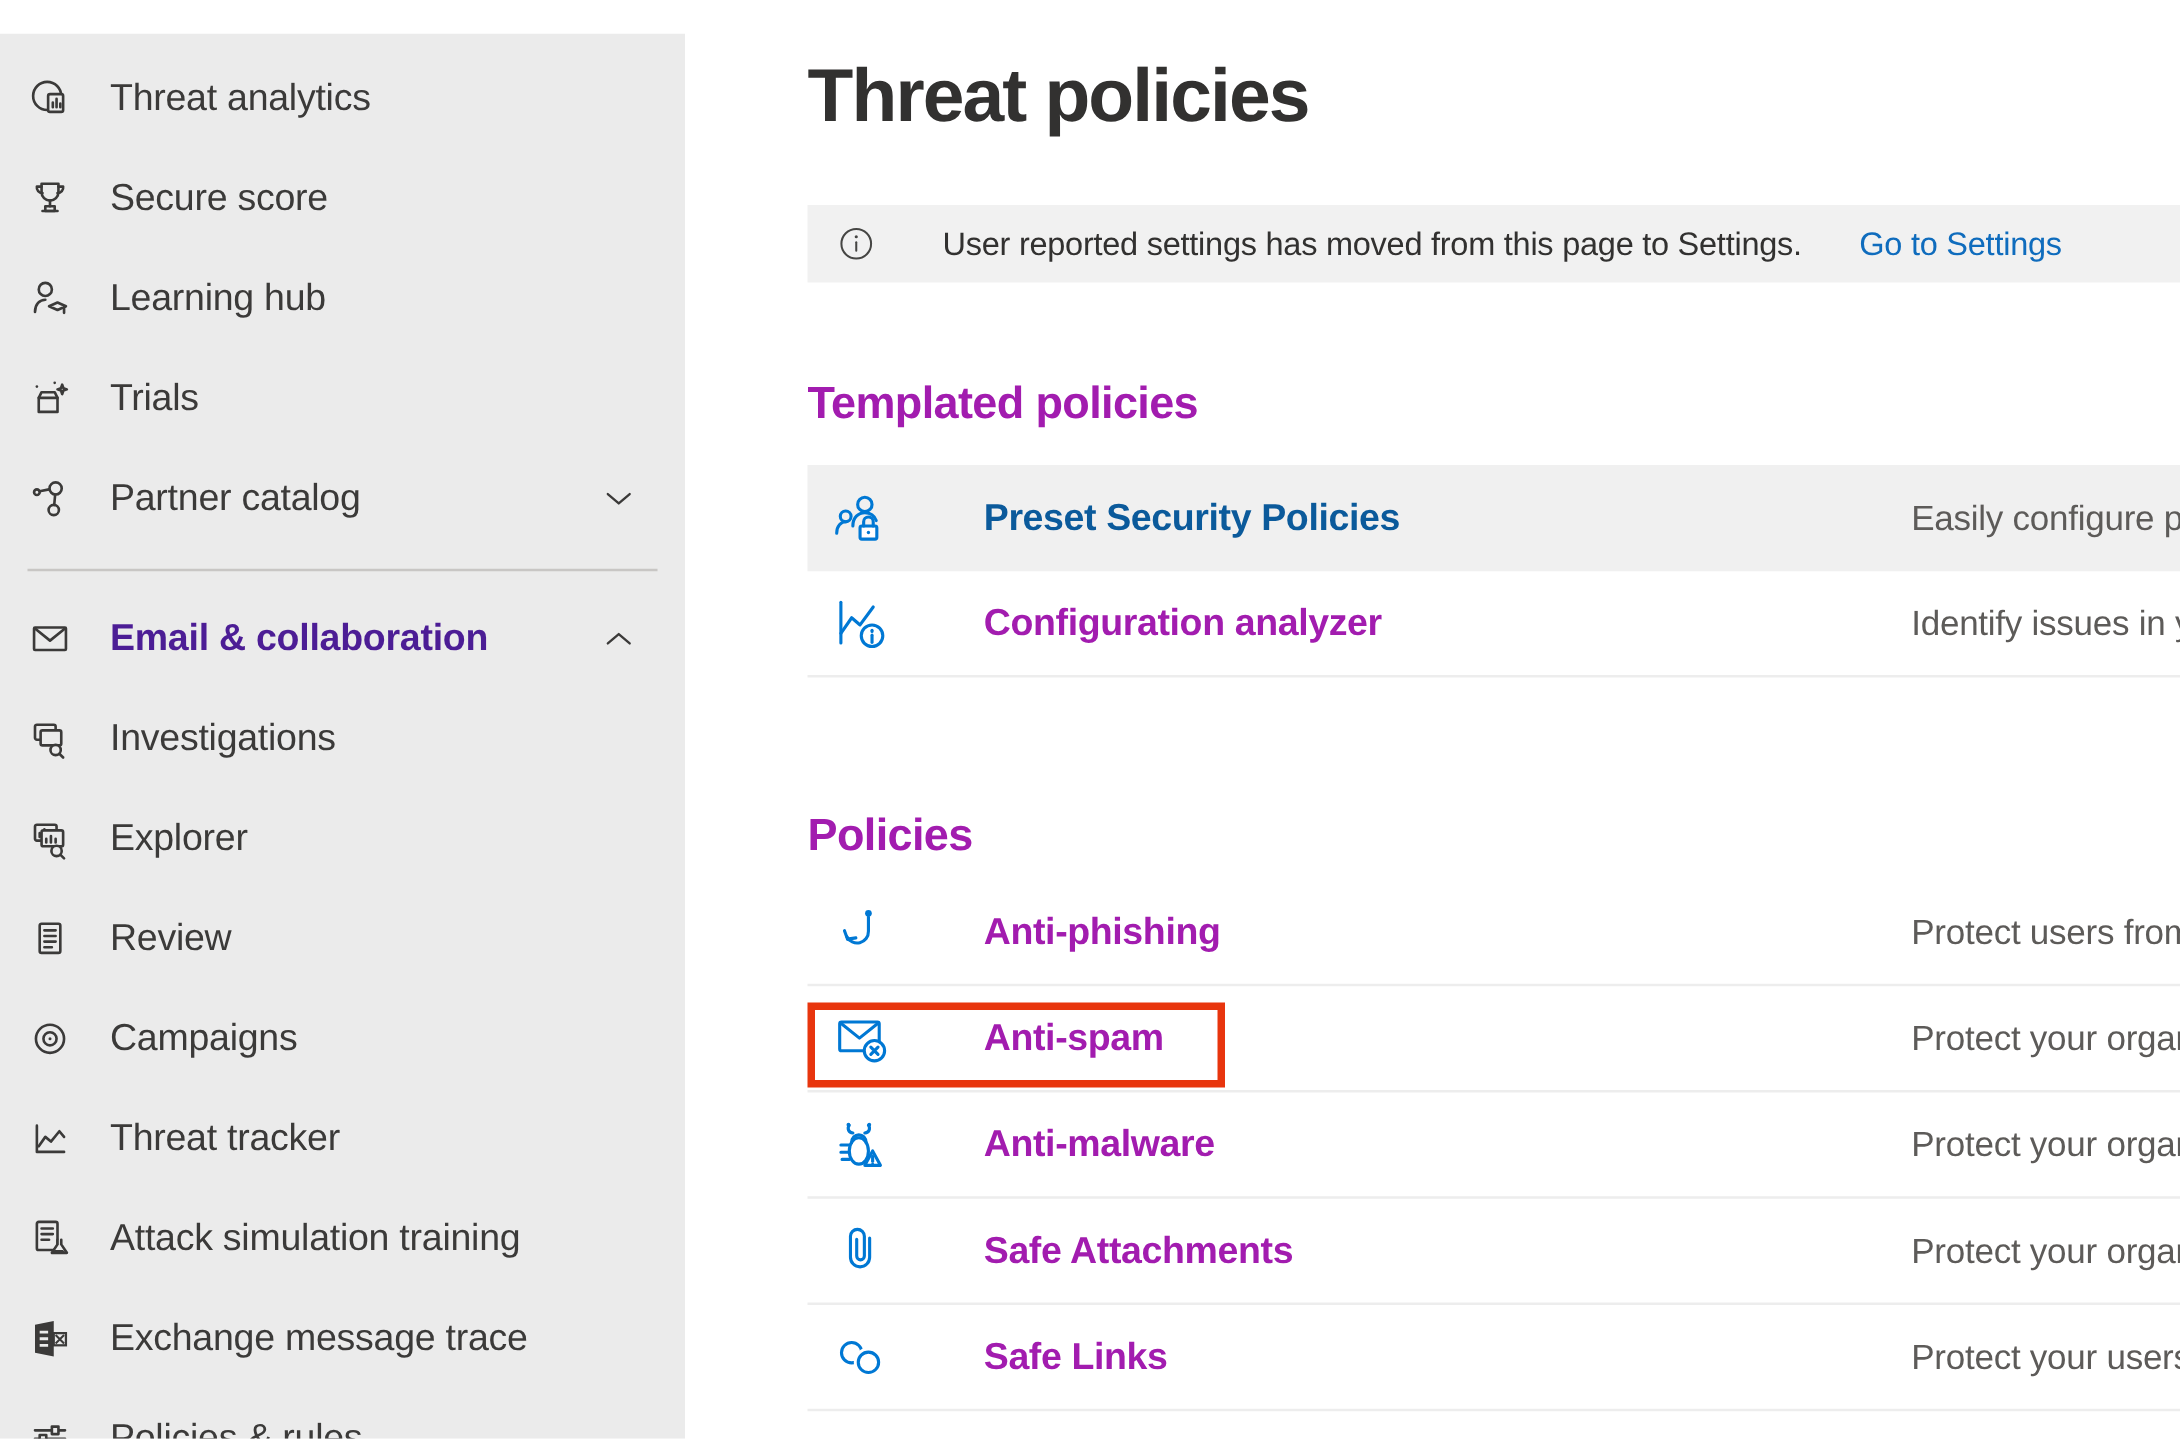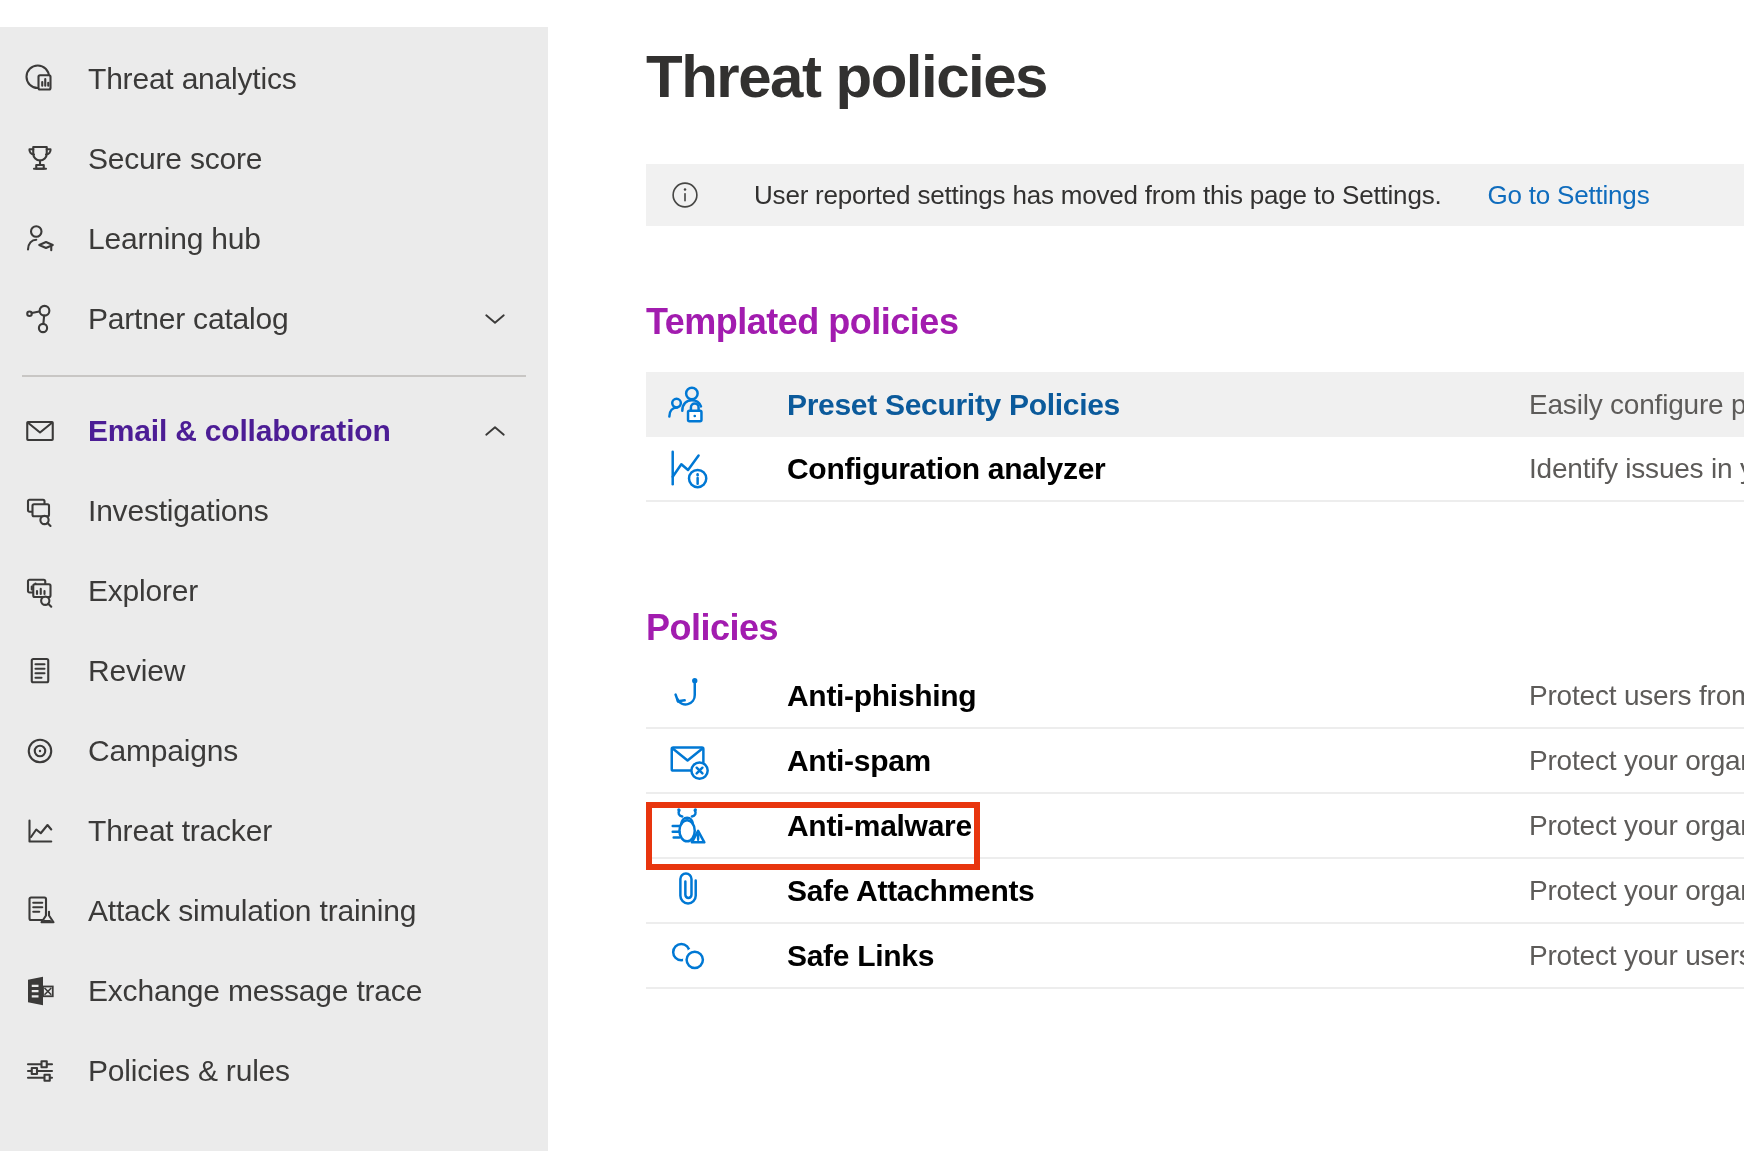--- a/index.html
+++ b/index.html
@@ -28,24 +28,24 @@
   .banner .icon{width:30px;height:30px;flex:none;margin-right:18px;color:#464644;}
   .banner .icon svg{width:30px;height:30px;display:block;}
   .banner a{color:var(--link-blue,#0f6cbd);text-decoration:none;margin-left:10px;cursor:pointer;}
 
   .section h2{margin:0;font-size:36px;line-height:44px;font-weight:700;color:#a21caf;letter-spacing:-0.5px;}
   .section-templated-policies{margin-top:74px;}
   .section-templated-policies .rows{margin-top:28px;}
   .section-policies{margin-top:104px;}
   .section-policies .rows{margin-top:14px;}
 
-  .row{height:65px;display:flex;align-items:center;position:relative;box-sizing:border-box;cursor:pointer;}
+  .row{height:85px;display:flex;align-items:center;position:relative;box-sizing:border-box;cursor:pointer;}
   .row .r-icon{width:46px;height:46px;flex:none;margin-left:20px;color:var(--accent-blue,#0078d4);}
   .row .r-icon svg{width:46px;height:46px;display:block;}
-  .row .r-label{margin-left:75px;font-size:30px;font-weight:700;color:#000000;white-space:nowrap;letter-spacing:-0.3px;}
+  .row .r-label{margin-left:75px;font-size:30px;font-weight:700;color:#a21caf;white-space:nowrap;letter-spacing:-0.3px;}
   .row .r-desc{position:absolute;left:883px;top:50%;transform:translateY(-50%);font-size:28px;color:#5d5b59;white-space:nowrap;}
   .row.selected{background:var(--row-selected-bg,#f0f0f0);}
   .row.selected .r-label{color:var(--preset-blue,#0b5a9b);}
   .section-templated-policies .row:last-child{border-bottom:2px solid #ededed;}
   .section-policies .row{border-bottom:2px solid #ededed;}
 
   .red-box{position:absolute;left:646px;top:802px;width:334px;height:68px;border:6px solid var(--highlight-red,#e8350e);box-sizing:border-box;pointer-events:none;z-index:5;}
 </style>
 </head>
 <body style="--sidebar-bg: #ebebeb; --banner-bg: #f1f1f1; --accent-blue: #0078d4; --preset-blue: #0b5a9b; --link-blue: #0f6cbd; --row-selected-bg: #f0f0f0; --highlight-red: #e8350e;">
@@ -79,20 +79,32 @@
         <div class="nav-item">
           <span class="icon">
             <svg viewBox="0 0 48 48" fill="none" stroke="currentColor" stroke-width="2.8" stroke-linecap="round" stroke-linejoin="round">
               <circle cx="19" cy="14" r="7"></circle>
               <path d="M8 38c0-8 5-13 11-13"></path>
               <path d="M23 32l9-4 9 4-9 4z"></path>
               <path d="M39 33v6"></path>
             </svg>
           </span>
           <span class="label">Learning hub</span>
+        </div>
+        <div class="nav-item">
+          <span class="icon">
+            <svg viewBox="0 0 48 48" fill="none" stroke="currentColor" stroke-width="2.8" stroke-linecap="round" stroke-linejoin="round">
+              <rect x="12" y="23" width="20" height="15"></rect>
+              <path d="M12 23l3-6h14l3 6"></path>
+              <path d="M37 9l1.3 3.7 3.7 1.3-3.7 1.3-1.3 3.7-1.3-3.7-3.7-1.3 3.7-1.3z"></path>
+              <circle cx="10" cy="11" r="1.4" fill="currentColor" stroke="none"></circle>
+              <circle cx="29" cy="7" r="1.4" fill="currentColor" stroke="none"></circle>
+            </svg>
+          </span>
+          <span class="label">Trials</span>
         </div>
         <div class="nav-item">
           <span class="icon">
             <svg viewBox="0 0 48 48" fill="none" stroke="currentColor" stroke-width="2.8" stroke-linecap="round" stroke-linejoin="round">
               <circle cx="10" cy="17" r="3"></circle>
               <circle cx="30" cy="13" r="6.5"></circle>
               <circle cx="28" cy="36" r="5.5"></circle>
               <path d="M13 16l10-2M29.5 19.5l-1 11"></path>
             </svg>
           </span>

